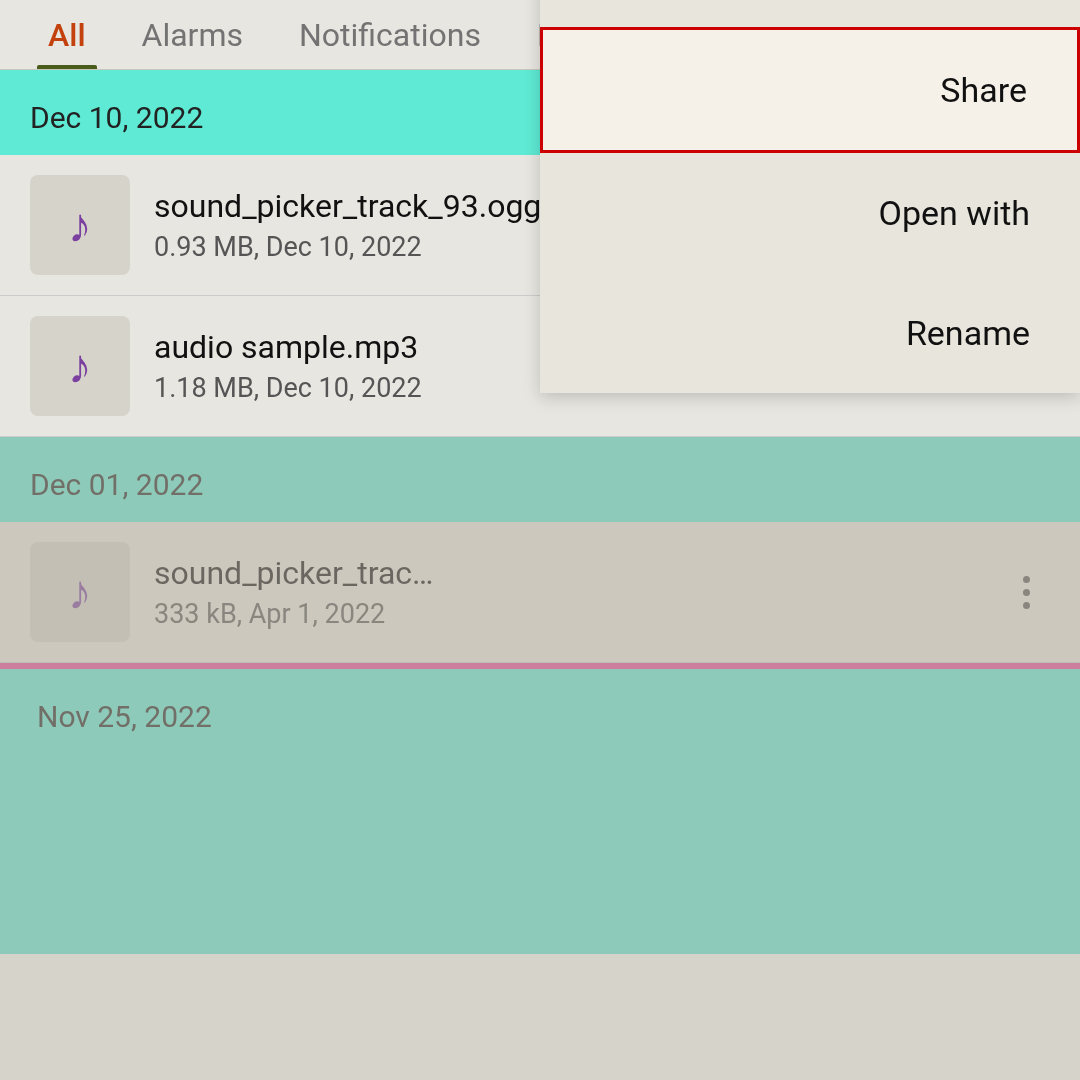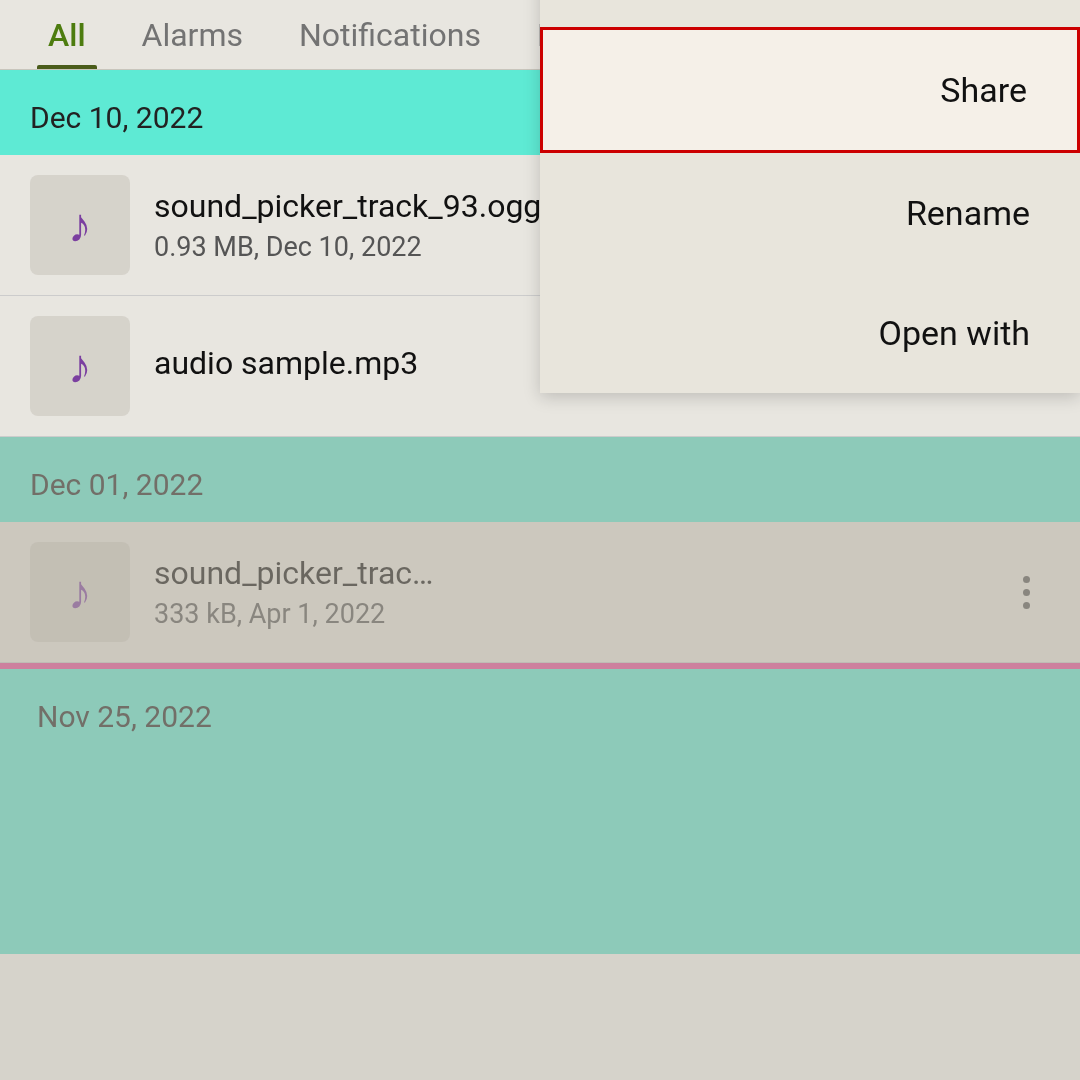--- a/index.html
+++ b/index.html
@@ -29,21 +29,21 @@
       color: #737373;
       padding: 0 28px;
       height: 100%;
       display: flex;
       align-items: center;
       cursor: pointer;
       position: relative;
     }
 
     .tab-item.active {
-      color: #4d7c0f;
+      color: #c2410c;
       font-weight: 500;
     }
 
     .tab-item.active::after {
       content: '';
       position: absolute;
       bottom: 0;
       left: 50%;
       transform: translateX(-50%);
       width: 60px;
@@ -189,20 +189,21 @@
       <div class="dot"></div>
     </div>
   </div>
 
   <div class="audio-item">
     <div class="audio-icon-box">
       <span class="music-note">♪</span>
     </div>
     <div class="audio-info">
       <div class="audio-name">audio sample.mp3</div>
+      <div class="audio-meta">1.18 MB, Dec 10, 2022</div>
     </div>
     <div class="more-btn">
       <div class="dot"></div>
       <div class="dot"></div>
       <div class="dot"></div>
     </div>
   </div>
 
   <div style="position:relative;">
 
@@ -225,19 +226,19 @@
       </div>
     </div>
 
     <div class="date-header" style="border-top:6px solid #ec4899; padding-top:30px;padding-left:37px;">Nov 25, 2022</div>
 
     <div style="height:200px;"></div>
 
     <div class="context-menu" style="top: -530px;">
       <div class="context-menu-item">Select</div>
       <div class="context-menu-item highlighted">Share</div>
+      <div class="context-menu-item">Open with</div>
       <div class="context-menu-item">Rename</div>
-      <div class="context-menu-item">Open with</div>
     </div>
 
   </div>
 
 </div>
 
 </body></html>

